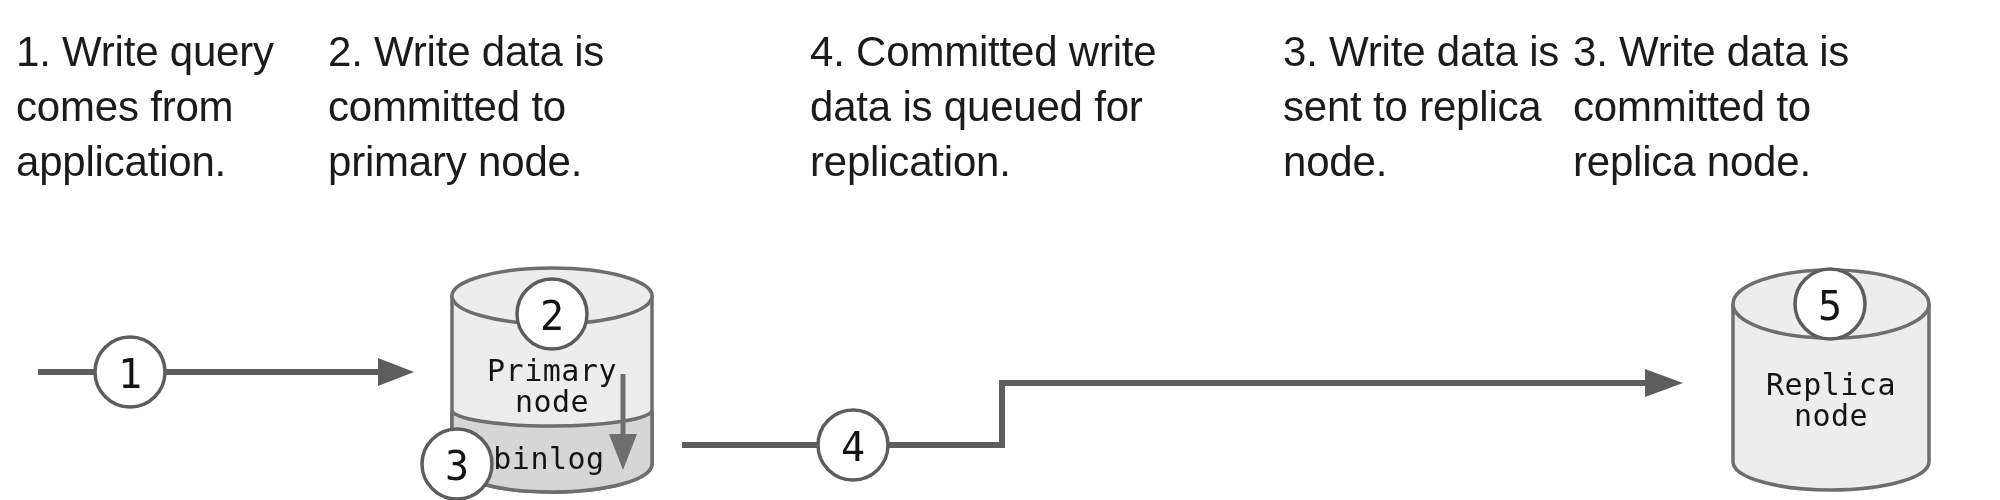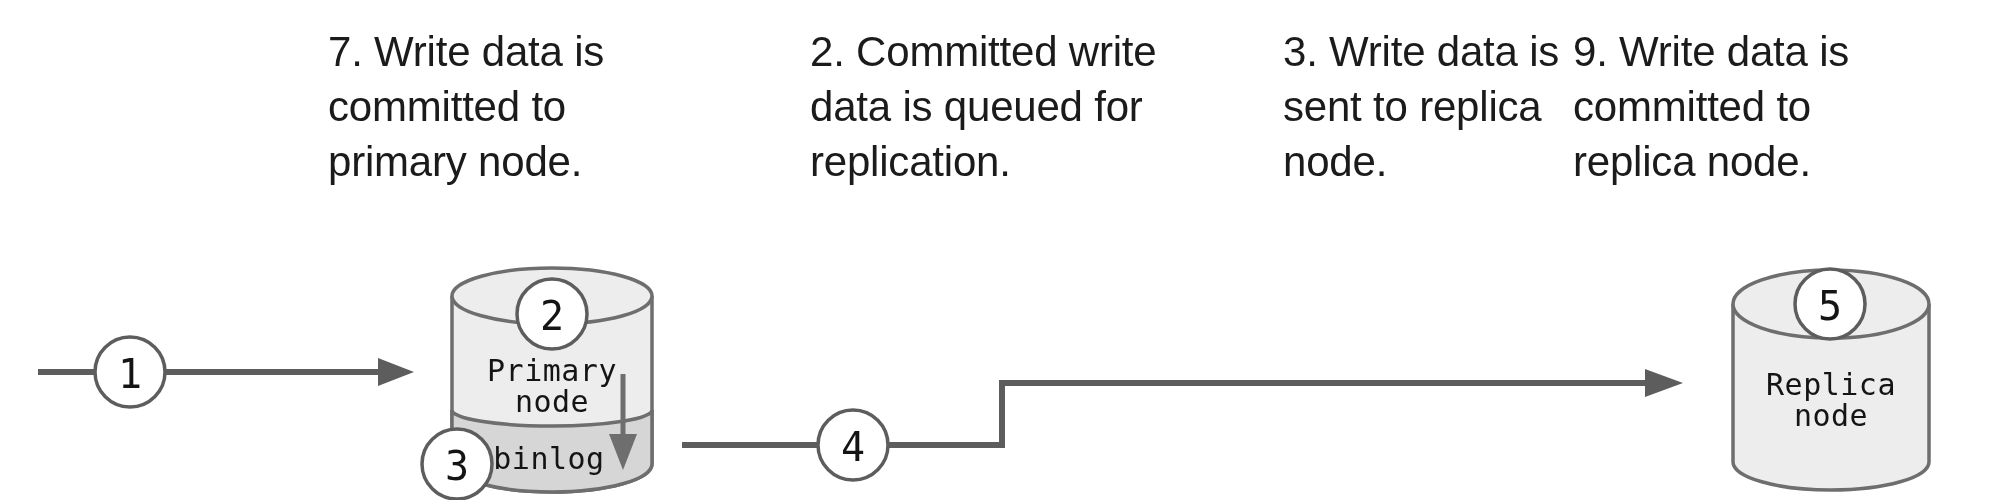--- a/index.html
+++ b/index.html
@@ -42,24 +42,25 @@
     letter-spacing:0.5px;
   }
   .inner-arrow-shaft{stroke:#6e6e6e;stroke-width:5;fill:none;}
   .inner-arrow-head{fill:#6e6e6e;stroke:none;}
 </style>
 </head>
 <body>
 
 <div class="canvas">
 
-  <div class="step-label s2">7. Write data is committed to primary node.</div>
-  <div class="step-label s3">2. Committed write data is queued for replication.</div>
+  <div class="step-label s1">1. Write query comes from application.</div>
+  <div class="step-label s2">2. Write data is committed to primary node.</div>
+  <div class="step-label s3">4. Committed write data is queued for replication.</div>
   <div class="step-label s4">3. Write data is sent to replica node.</div>
-  <div class="step-label s5">9. Write data is committed to replica node.</div>
+  <div class="step-label s5">3. Write data is committed to replica node.</div>
 
   <svg class="diagram" width="2000" height="500" viewBox="0 0 2000 500">
 
     <path class="flow-line" d="M38 372 H 380"></path>
     <polygon class="flow-head" points="378,358 378,386 414,372"></polygon>
 
     <path class="flow-line" d="M682 445 H 1002 V 383 H 1647"></path>
     <polygon class="flow-head" points="1645,369 1645,397 1683,383"></polygon>
 
     <g>

